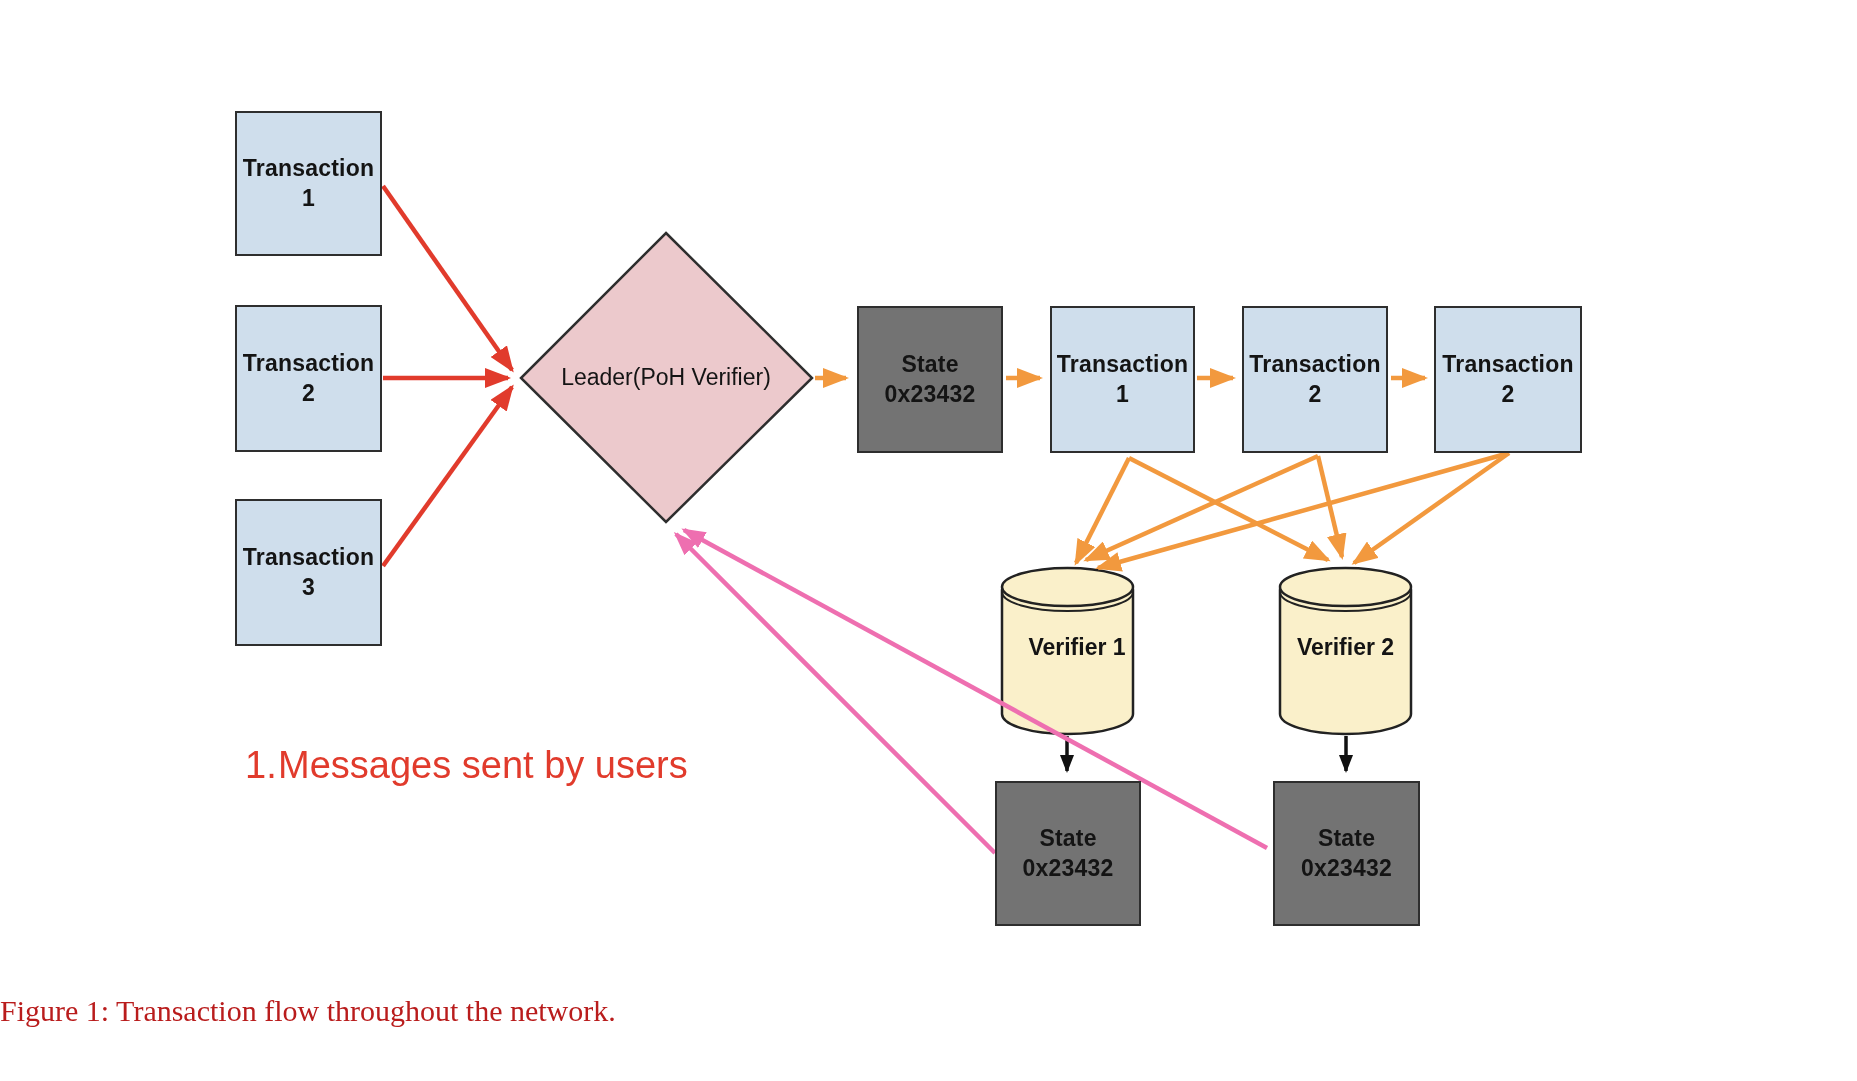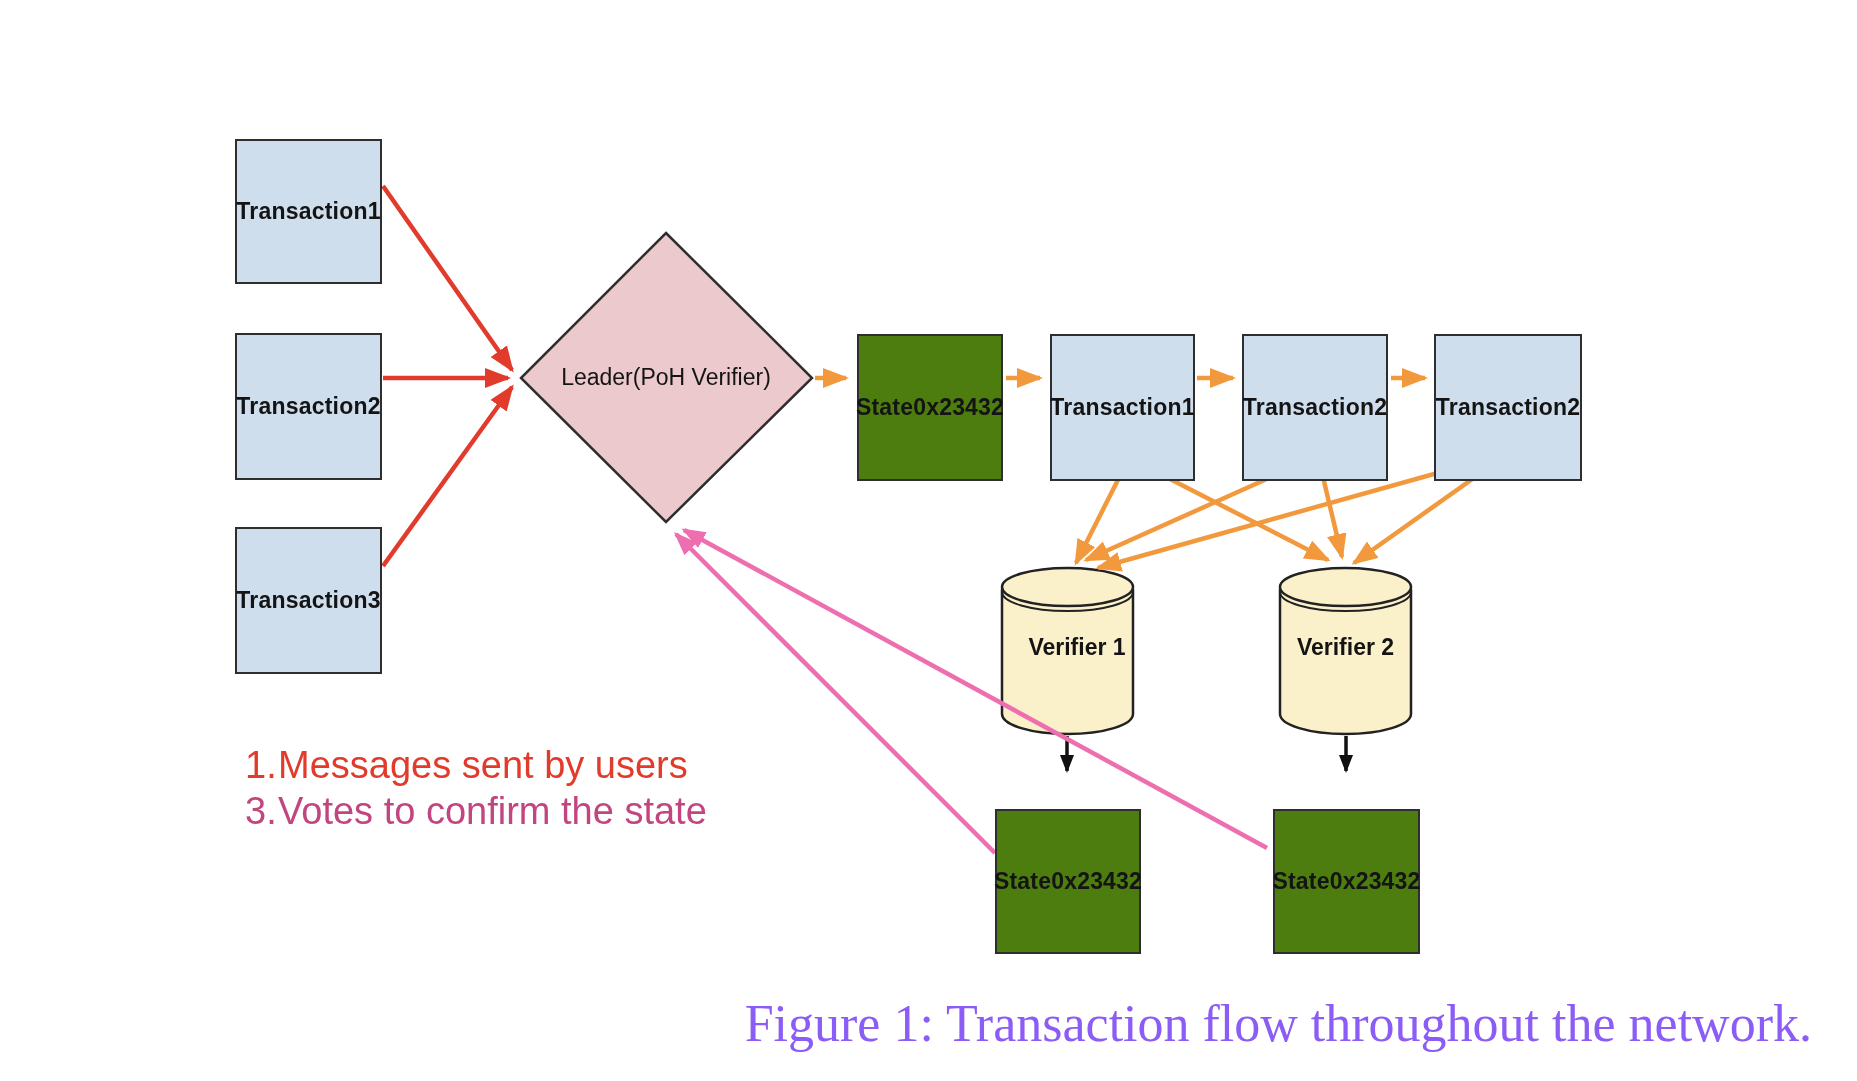--- a/index.html
+++ b/index.html
@@ -19,32 +19,31 @@
     position: absolute;
     left: 0; top: 0;
     width: 1857px;
     height: 1081px;
   }
   .node-box {
     position: absolute;
     box-sizing: border-box;
     border: 2px solid #2e2e2e;
     display: flex;
-    flex-direction: row;
+    flex-direction: column;
     align-items: center;
     justify-content: center;
     text-align: center;
     font-size: 23px;
     line-height: 1.28;
     color: #141414;
     letter-spacing: 0.2px;
-    margin-top: 28px;
   }
   .box-blue   { background: #cfdeec; font-weight: 600; }
-  .box-purple { background: #4d7c0f; font-weight: 700; }
+  .box-purple { background: #737373; font-weight: 700; }
   .node-label {
     position: absolute;
     display: flex;
     flex-direction: row;
     align-items: center;
     justify-content: center;
     text-align: center;
     font-size: 23px;
     line-height: 1.28;
     color: #141414;
@@ -62,24 +61,24 @@
   .legend-num { display: inline-block; min-width: 33px; }
   .legend-wrap { margin-left: 48px; }
   .legend-red     { color: #e13b2c; }
   .legend-orange  { color: #f6993e; }
   .legend-magenta { color: #c2457f; }
   .caption {
     position: absolute;
     left: 0;
     top: 994px;
     width: 1812px;
-    text-align: right;
+    text-align: left;
     font-family: "Liberation Serif", "DejaVu Serif", serif;
-    font-size: 52px;
-    color: #8b5cf6;
+    font-size: 30px;
+    color: #b91c1c;
   }
 </style>
 </head>
 <body>
 
 <div id="canvas">
 
   <svg id="diagram-svg">
     <defs>
       <marker id="mRed" markerUnits="userSpaceOnUse" markerWidth="26" markerHeight="20" refX="23" refY="10" orient="auto">
@@ -184,20 +183,17 @@
   </div>
   <div class="node-box box-purple" style="left:1273px; top:781px; width:147px; height:145px;">
     <span>State</span>
     <span>0x23432</span>
   </div>
 
   <div class="legend">
     <div class="legend-red">
       <span class="legend-num">1.</span><span>Messages sent by users</span>
     </div>
-    <div class="legend-magenta">
-      <span class="legend-num">3.</span><span>Votes to confirm the state</span>
-    </div>
   </div>
 
   <div class="caption">Figure 1: Transaction flow throughout the network.</div>
 
 </div>
 
 </body></html>

